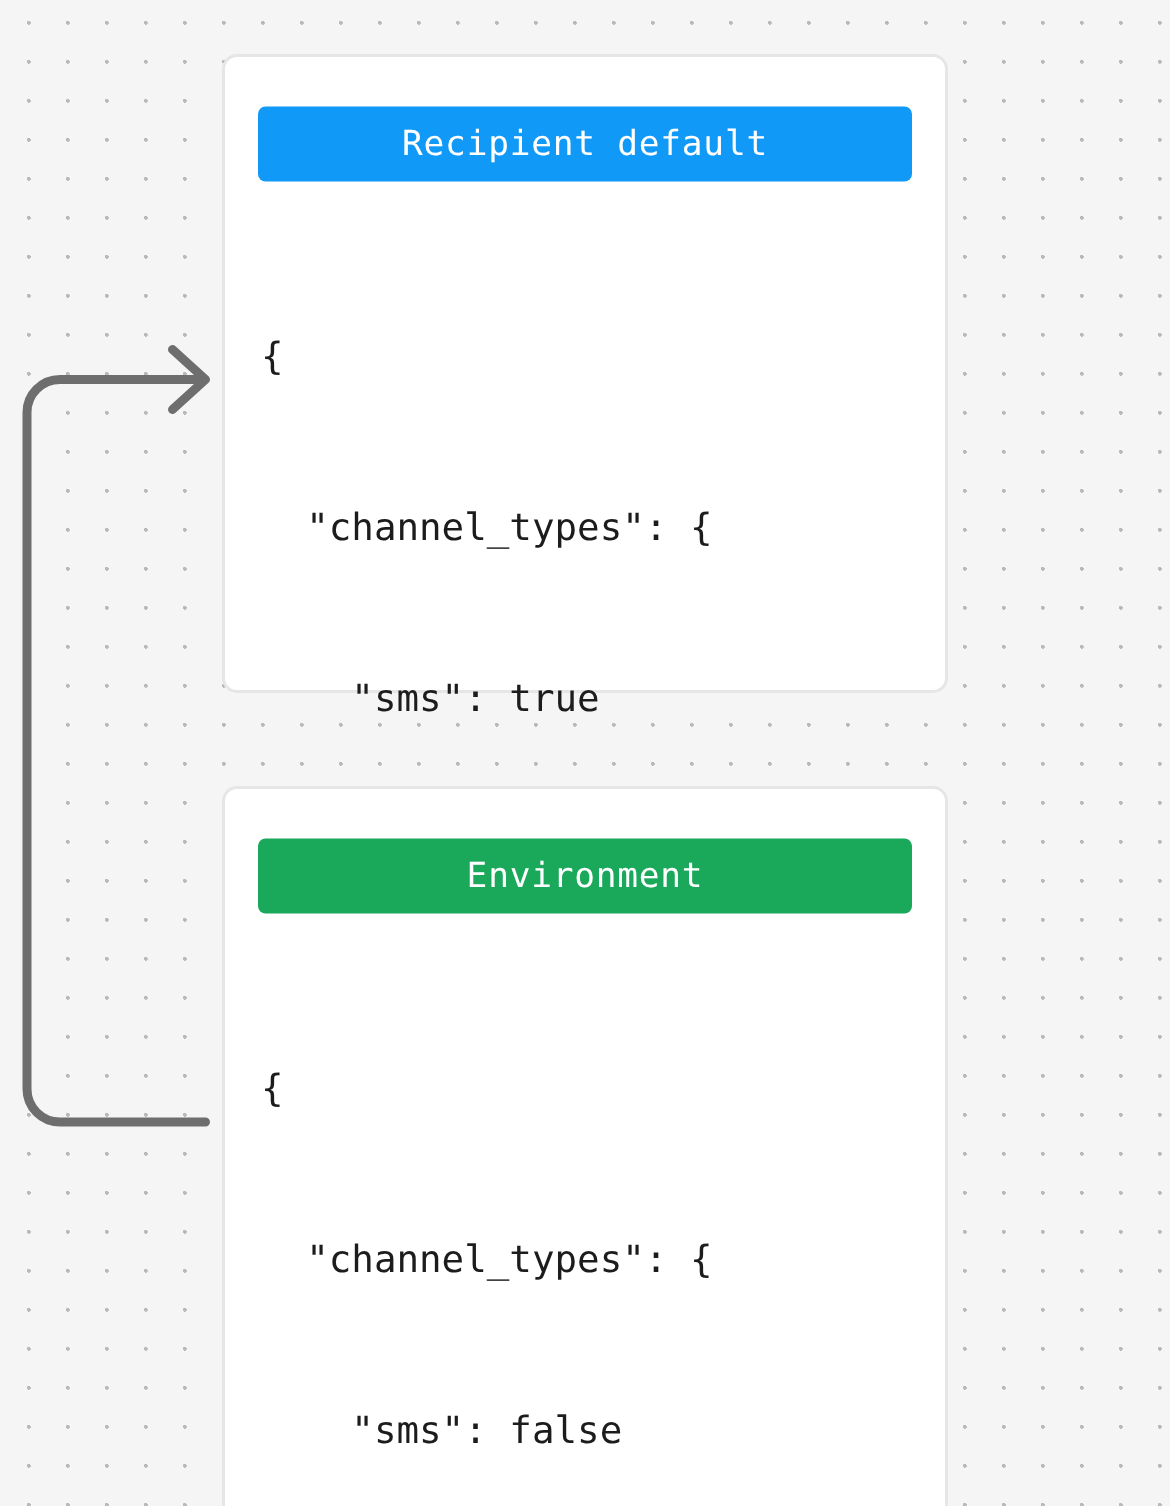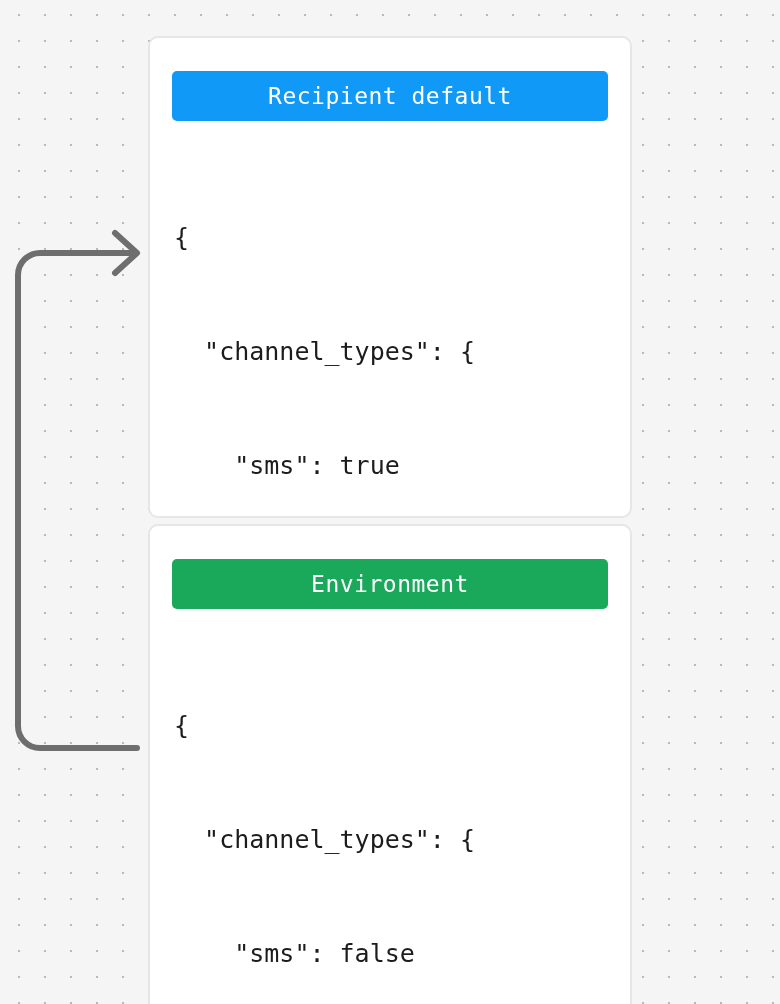--- a/index.html
+++ b/index.html
@@ -38,21 +38,21 @@
   
   .card {
     position: absolute;
     left: 148px;
     width: 484px;
     box-sizing: border-box;
     background: #ffffff;
     border: 2px solid #e6e6e6;
     border-radius: 10px;
   }
-  #card-recipient-default { top: 36px;  height: 482px; padding-left: 36px; }
+  #card-recipient-default { top: 36px;  height: 426px; padding-left: 36px; }
   #card-environment      { top: 524px; height: 508px; }
 
   .card-banner {
     position: absolute;
     left: 22px;
     top: 33px;
     width: 436px;
     height: 50px;
     border-radius: 5px;
     display: flex;

